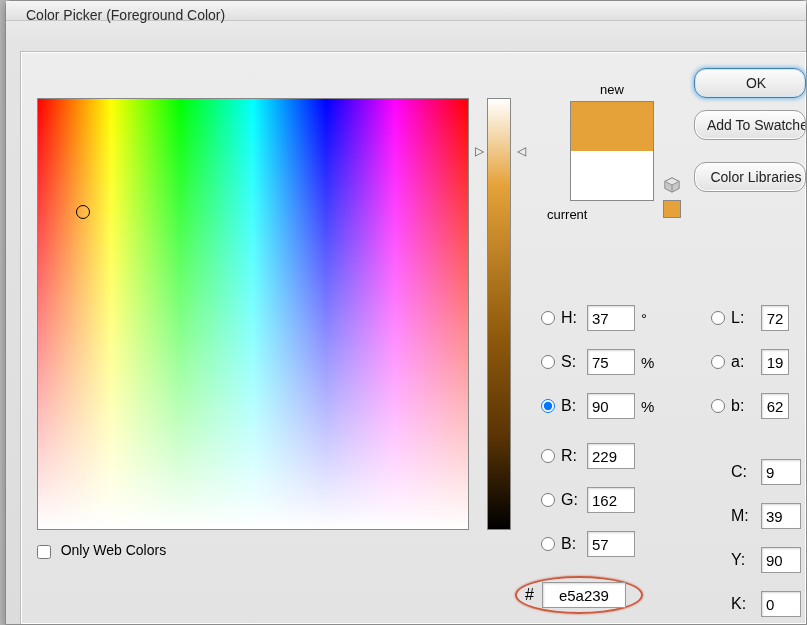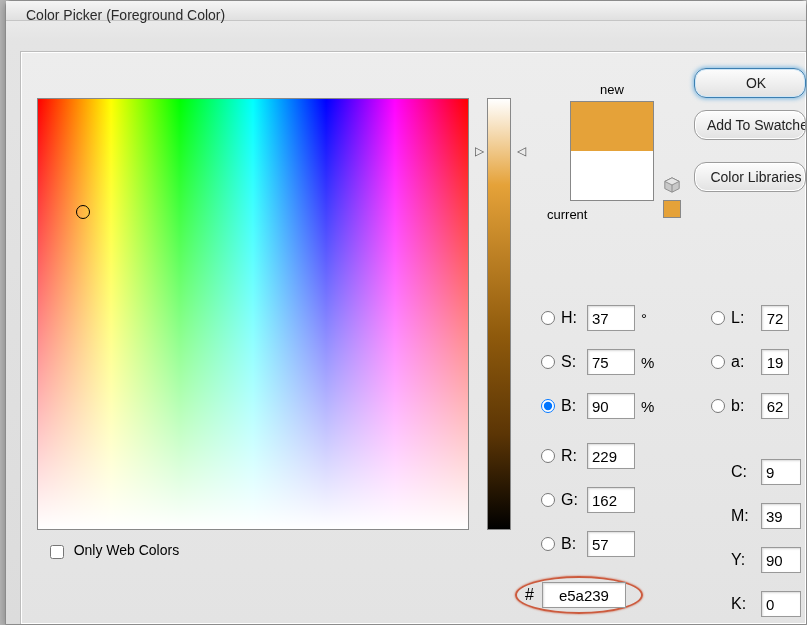--- a/index.html
+++ b/index.html
@@ -62,21 +62,21 @@
   .btn {
     display:block; width:100%; height:30px; margin-bottom:12px;
     background: linear-gradient(to bottom, #fdfdfd, #e2e2e2);
     border: 1px solid #9c9c9c; border-radius: 12px;
     font-size: 14px; color:#222; text-align:center; line-height:28px;
     box-shadow: inset 0 0 0 1px #fff;
     overflow:hidden; white-space:nowrap; padding-left:12px;
   }
   .btn.focus { border:1px solid #3c7fb1; box-shadow: 0 0 4px 1px #7fb9e2, inset 0 0 0 1px #cfe6f6; }
   .btn.gap { margin-top: 22px; }
-  .web-only { position:absolute; left: 16px; top: 490px; margin-left: 13px; }
+  .web-only { position:absolute; left: 16px; top: 490px; }
   .web-only input { vertical-align: middle; width:14px; height:14px; margin-right:6px; }
   .web-only label { font-size:14px; }
   .fields { position:absolute; left: 520px; top: 244px; }
   .row { height: 44px; display:flex; align-items:center; }
   .row input[type=radio] { width:14px; height:14px; margin: 0 6px 0 0; }
   .row .lab { width: 26px; font-size:16px; }
   .row .inp { width: 48px; height: 26px; border:1px solid #999; padding:2px 4px; font-size:15px; box-shadow: inset 1px 1px 2px rgba(0,0,0,.15); }
   .row .unit { margin-left: 6px; font-size:15px; width:18px; }
   .fields2 { position:absolute; left: 690px; top: 244px; }
   .fields2 .row .inp { width: 28px; text-align: center; }

